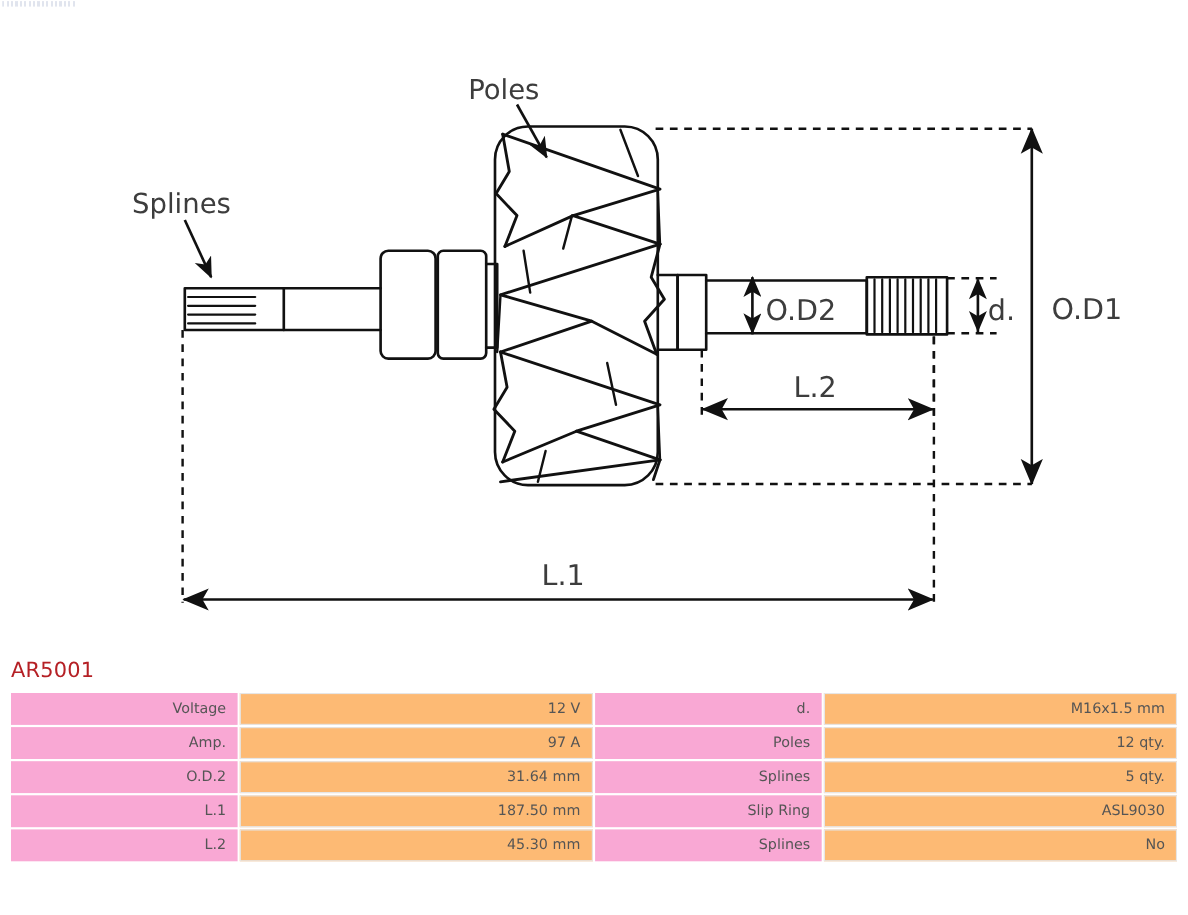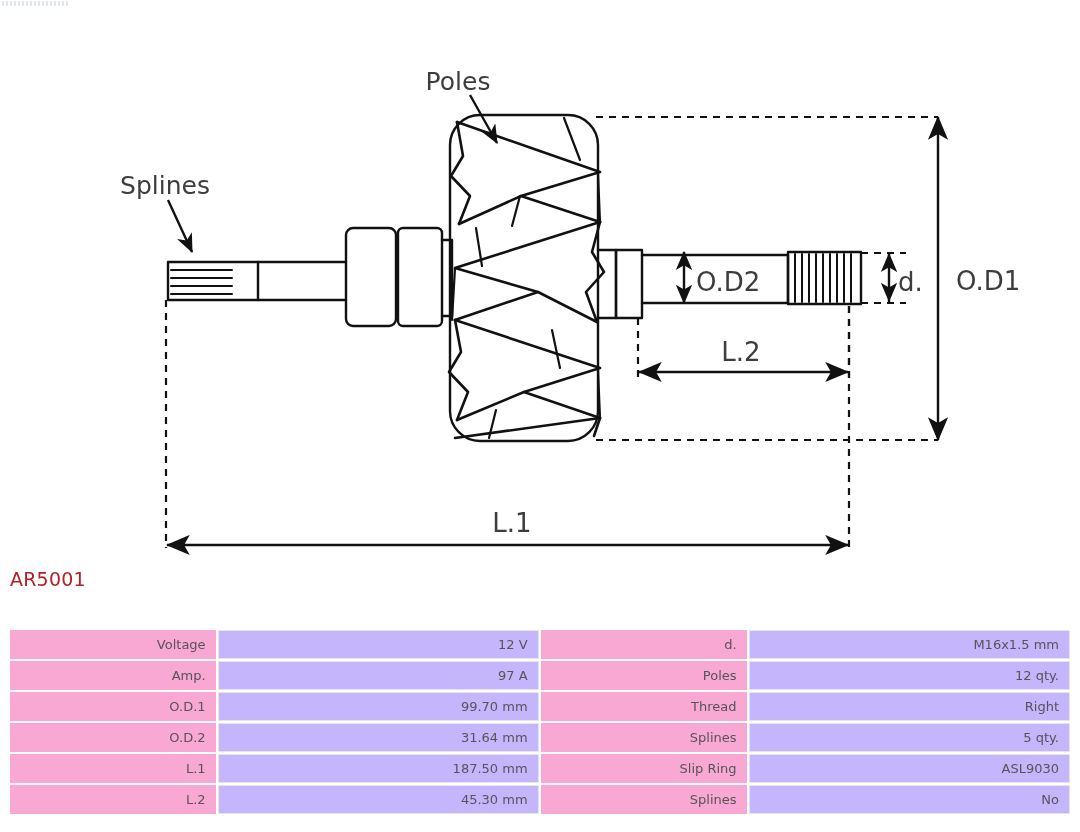--- a/index.html
+++ b/index.html
@@ -57,21 +57,21 @@
   .callout-label {
     font-family: "DejaVu Sans", "Liberation Sans", sans-serif;
     font-size: 25px;
     fill: #3d3d3d;
   }
 
   
   .part-title {
     position: absolute;
     left: 10px;
-    top: 568px;
+    top: 598px;
     font-size: 19px;
     font-weight: 400;
     letter-spacing: 0.2px;
     color: #b52025;
   }
 
   
   .spec-table {
     position: absolute;
     left: 8px;
@@ -87,21 +87,21 @@
     text-align: right;
     vertical-align: middle;
     color: #555555;
     white-space: nowrap;
   }
   .spec-table td.k {
     background: #f9a8d4;
     width: 192px;
   }
   .spec-table td.v {
-    background: #c4b5fd;
+    background: #fdba74;
     border: 1px solid #e6e6e6;
     width: 278px;
     padding-left: 40px;
   }
 </style>
 </head>
 <body>
 
 <div id="page">
 
@@ -263,26 +263,20 @@
         <td class="k">d.</td>
         <td class="v">M16x1.5 mm</td>
       </tr>
       <tr>
         <td class="k">Amp.</td>
         <td class="v">97 A</td>
         <td class="k">Poles</td>
         <td class="v">12 qty.</td>
       </tr>
       <tr>
-        <td class="k">O.D.1</td>
-        <td class="v">99.70 mm</td>
-        <td class="k">Thread</td>
-        <td class="v">Right</td>
-      </tr>
-      <tr>
         <td class="k">O.D.2</td>
         <td class="v">31.64 mm</td>
         <td class="k">Splines</td>
         <td class="v">5 qty.</td>
       </tr>
       <tr>
         <td class="k">L.1</td>
         <td class="v">187.50 mm</td>
         <td class="k">Slip Ring</td>
         <td class="v">ASL9030</td>

